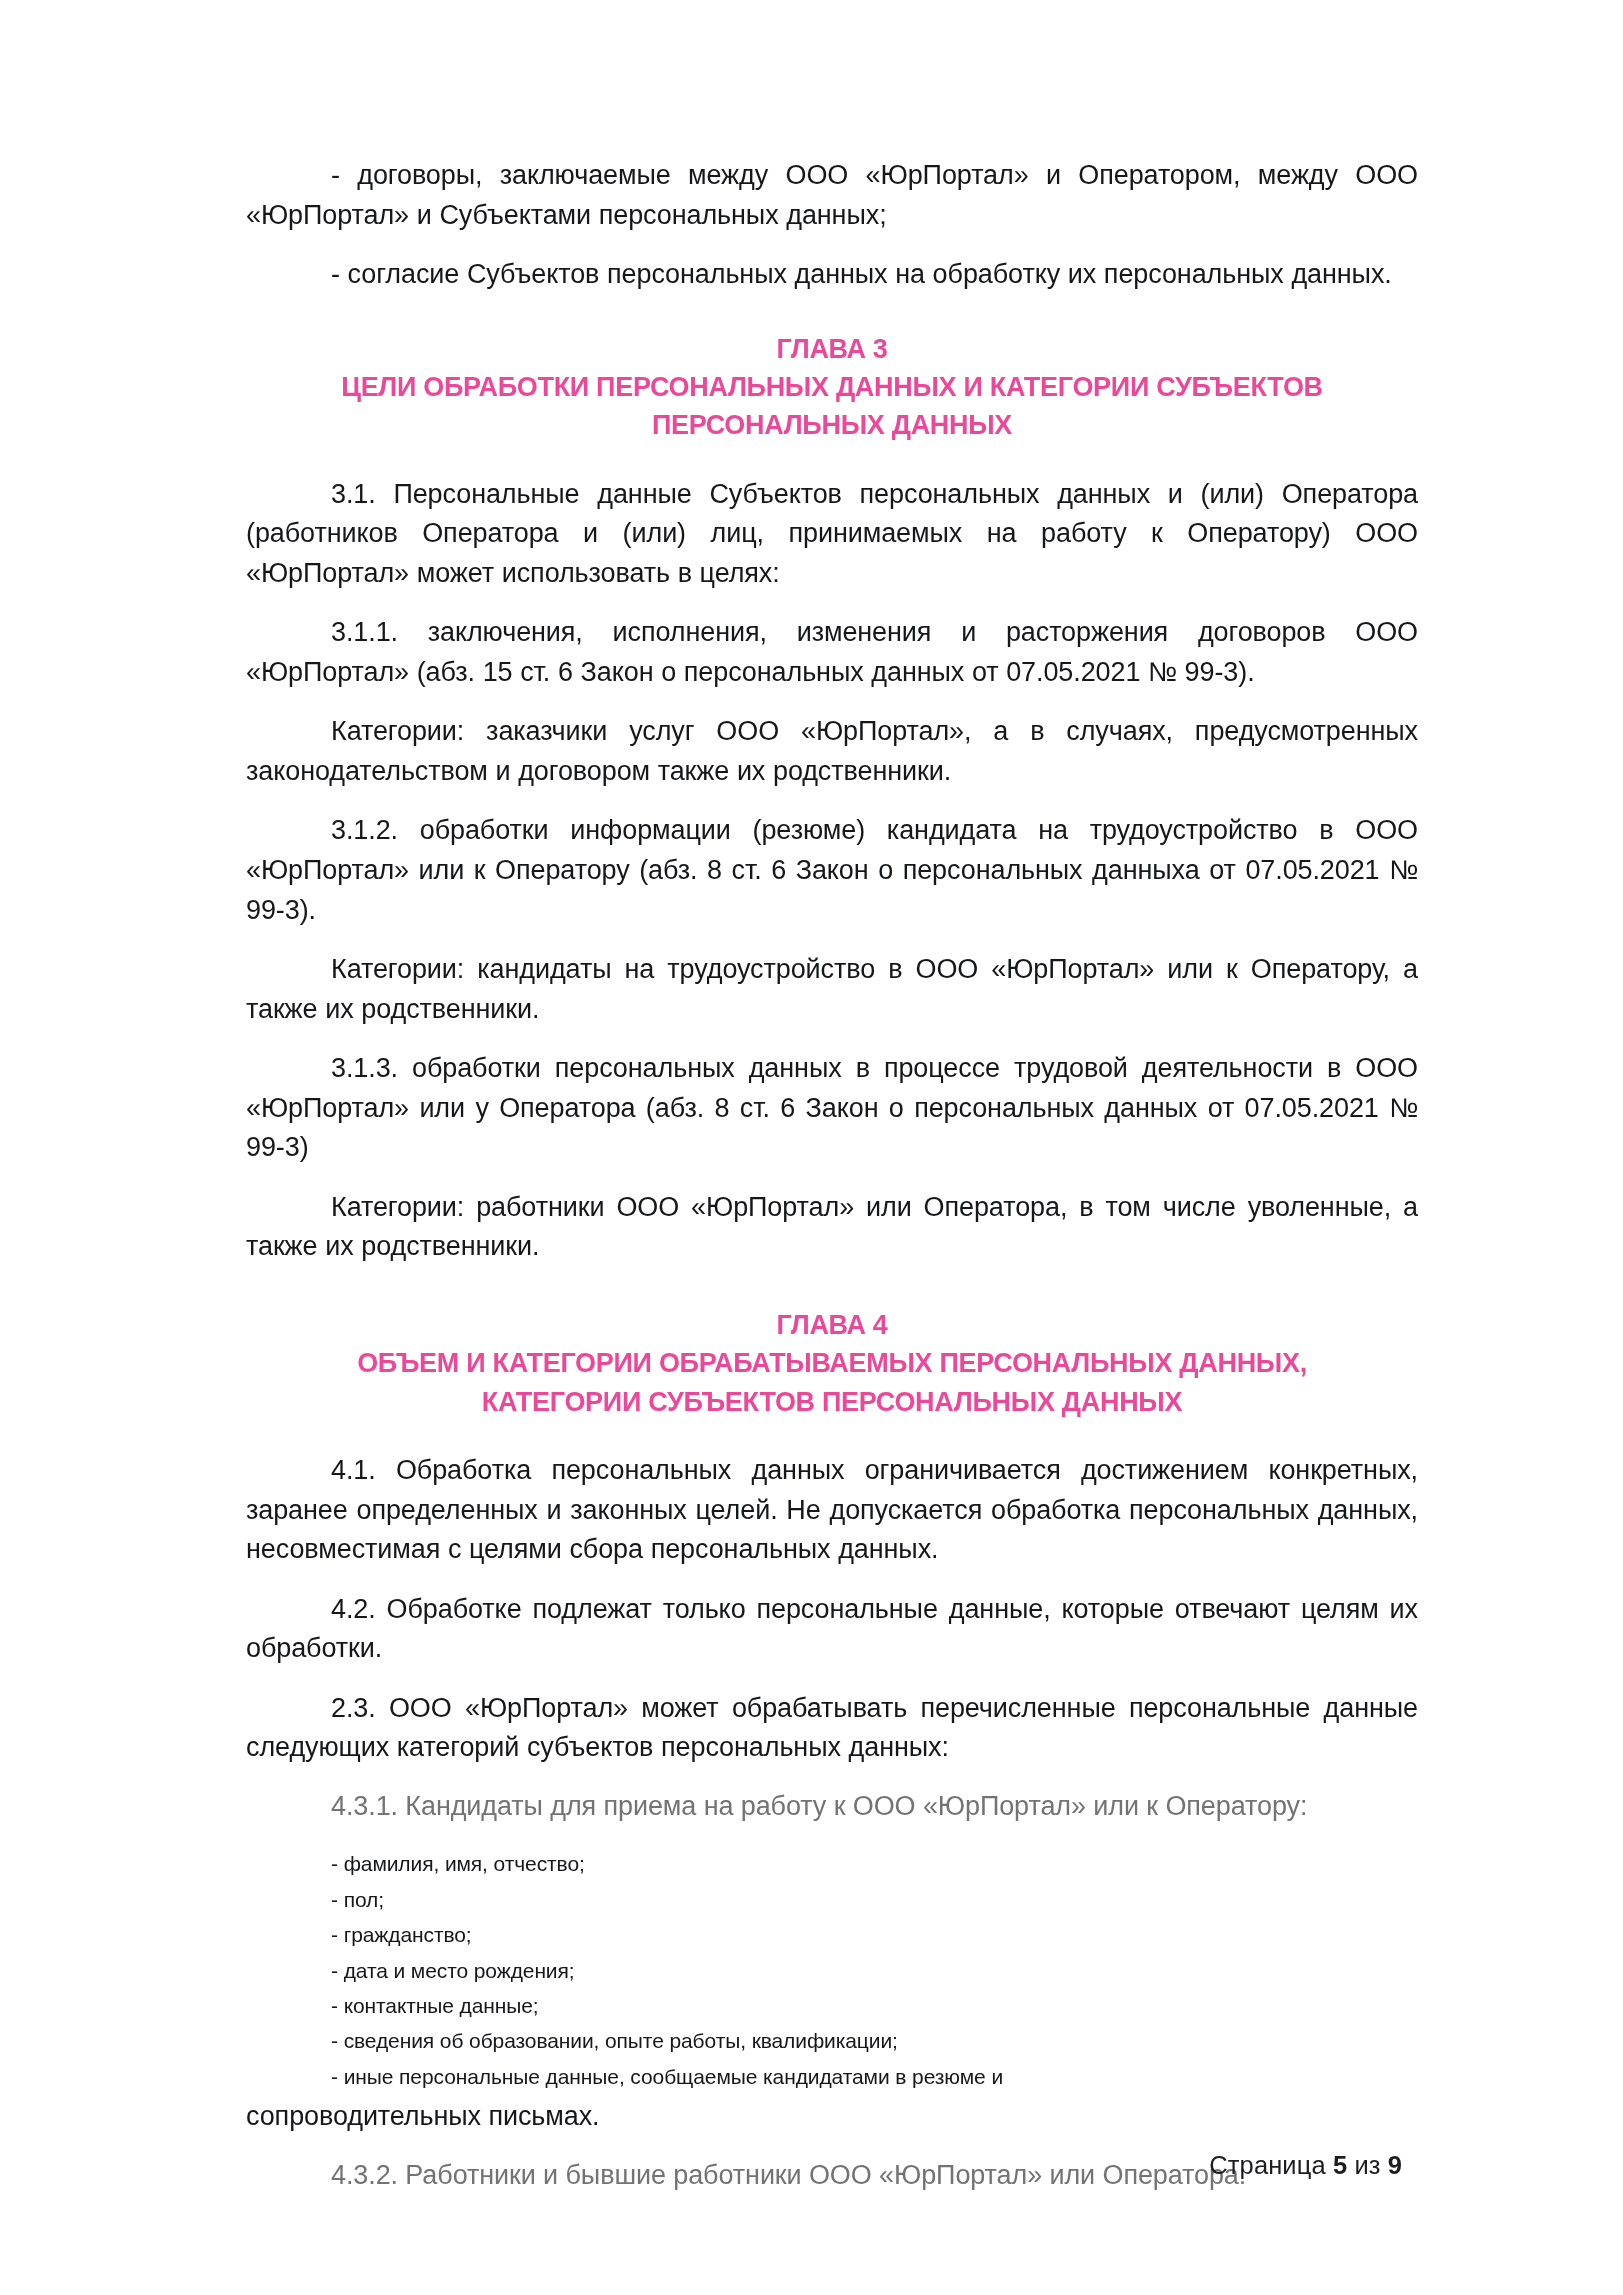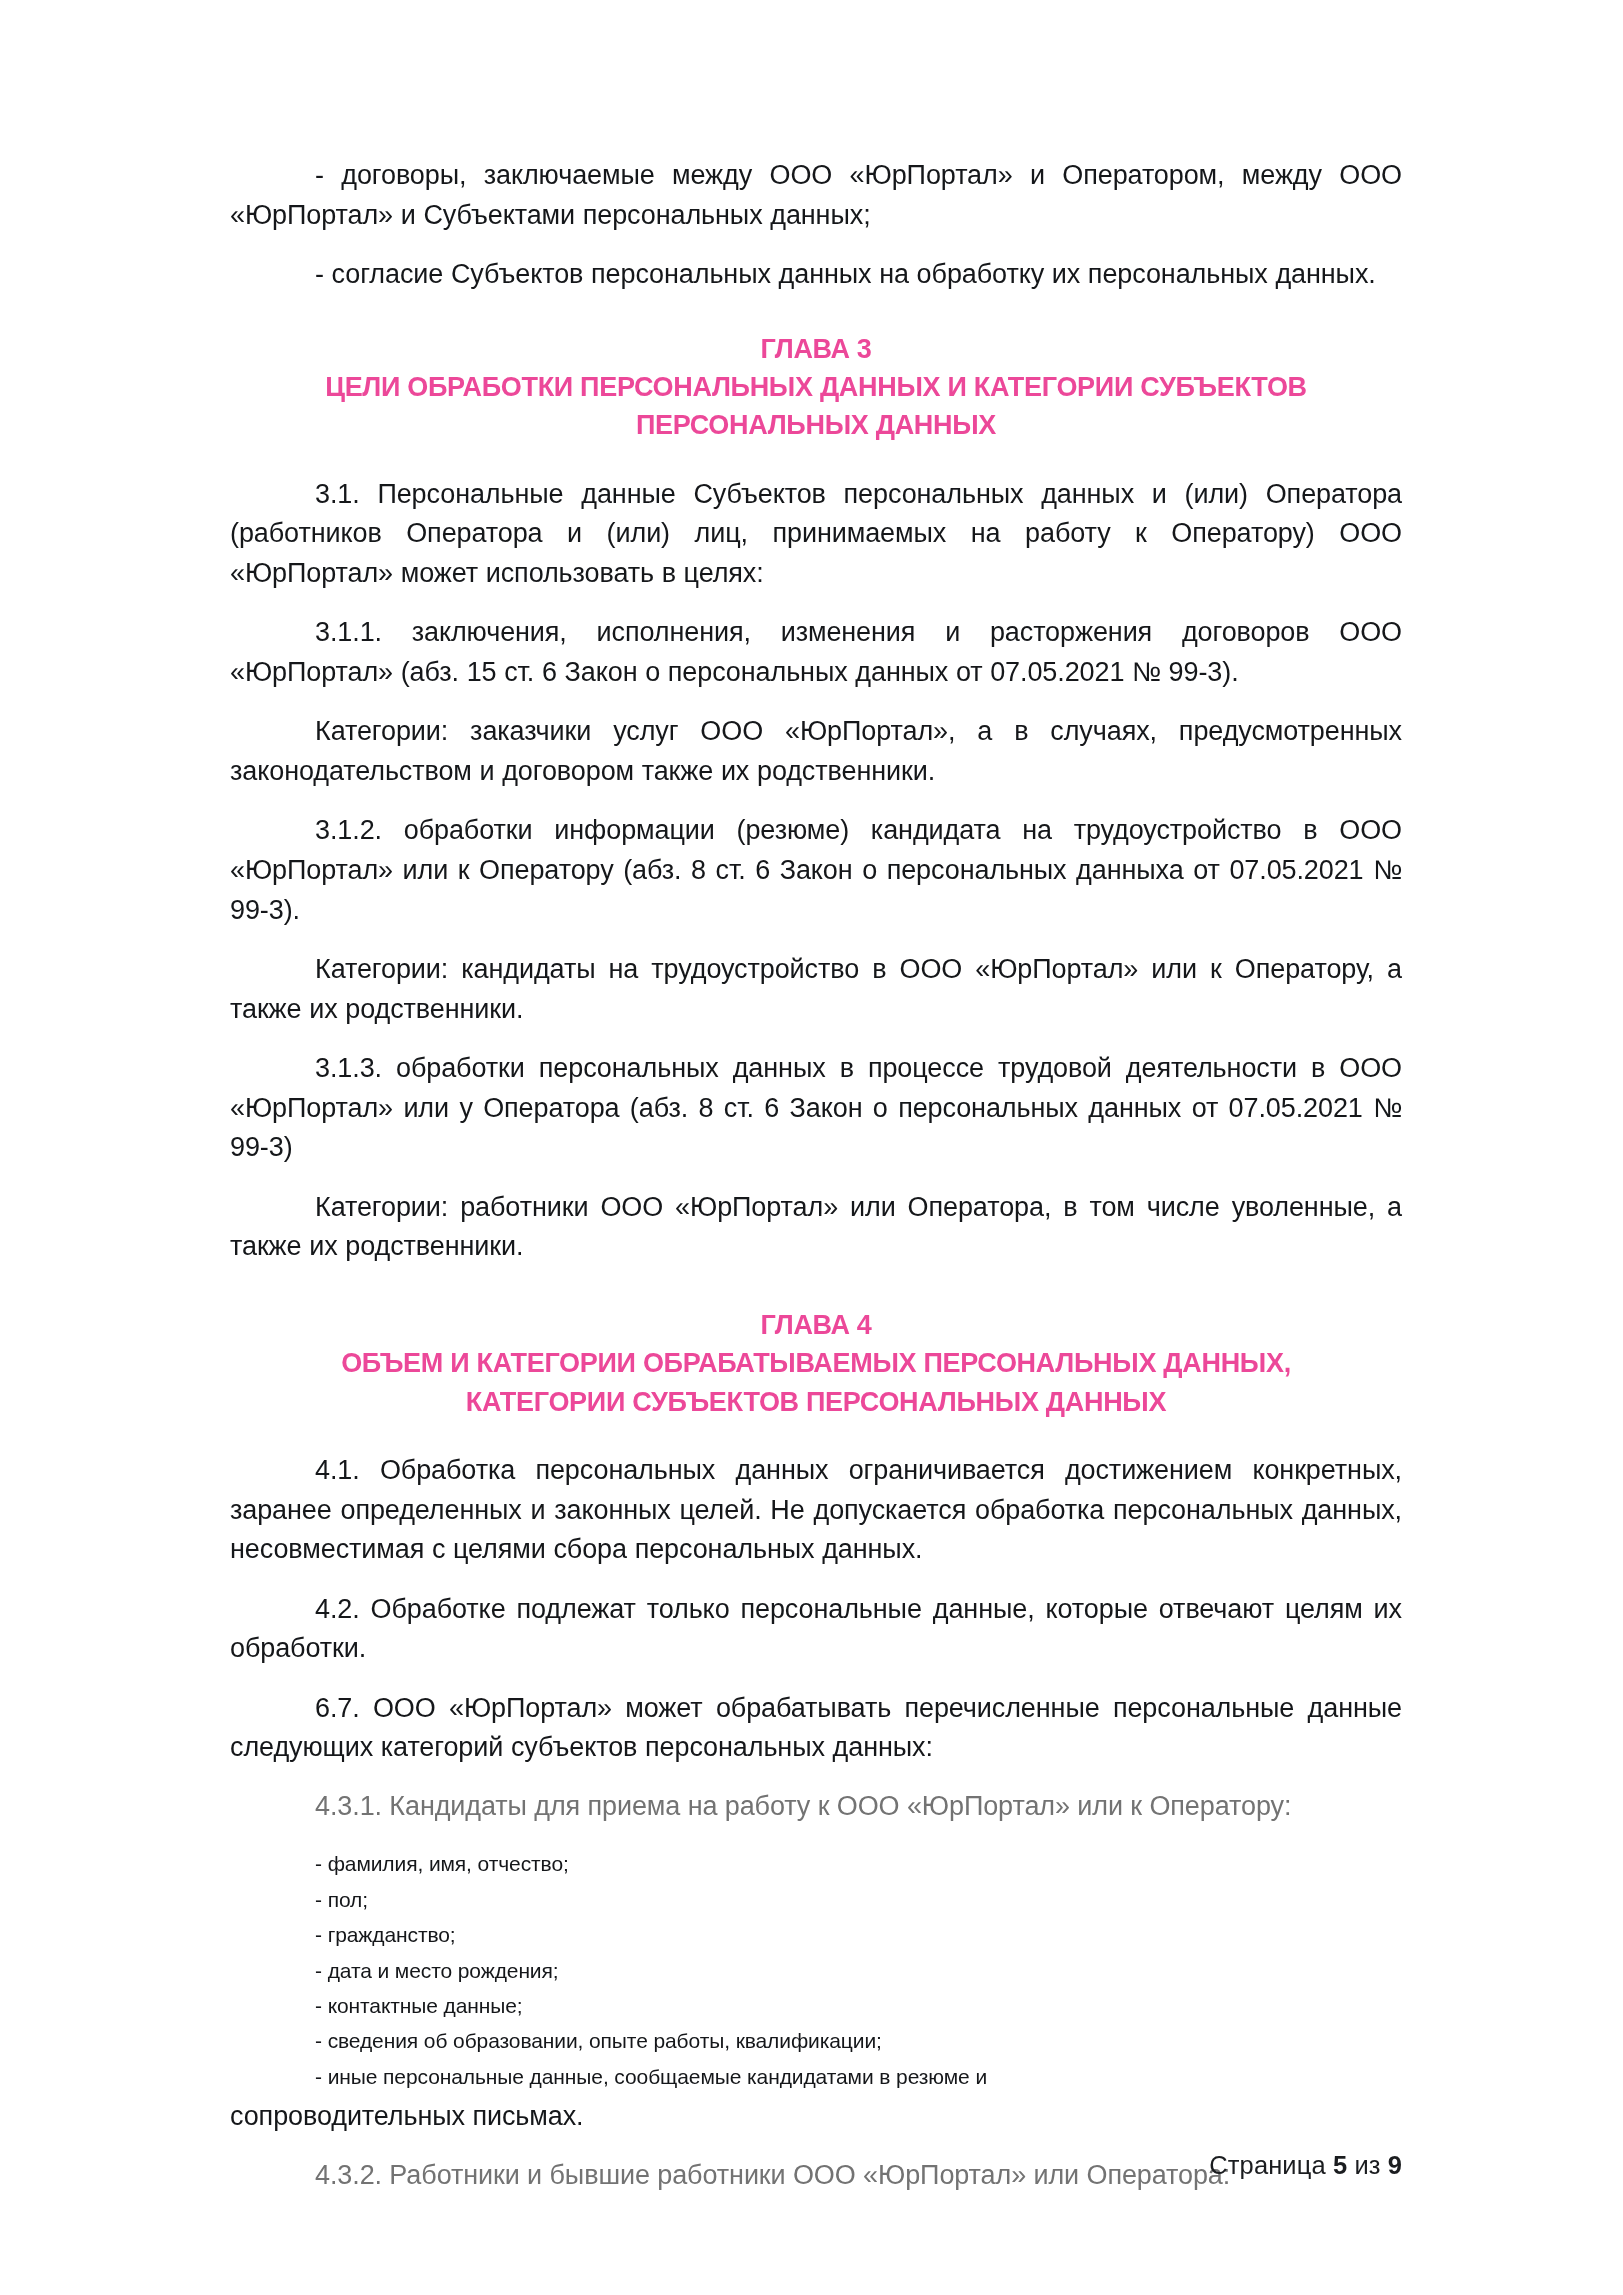--- a/index.html
+++ b/index.html
@@ -12,21 +12,21 @@
     position: relative;
     width: 1623px;
     height: 2295px;
     background: #ffffff;
     box-sizing: border-box;
     overflow: hidden;
   }
 
   .content {
     position: absolute;
-    left: 230px;
+    left: 246px;
     top: 156px;
     width: 1172px;
   }
 
   
   .para {
     font-family: "Liberation Sans", sans-serif;
     font-size: 27px;
     line-height: 1.47;
     color: #15171a;
@@ -138,21 +138,21 @@
     <p class="para">Категории: работники ООО «ЮрПортал» или Оператора, в том числе уволенные, а также их родственники.</p>
 
     <div class="heading-block ch4">
       <p class="heading-line">ГЛАВА 4</p>
       <p class="heading-line">ОБЪЕМ И КАТЕГОРИИ ОБРАБАТЫВАЕМЫХ ПЕРСОНАЛЬНЫХ ДАННЫХ,</p>
       <p class="heading-line">КАТЕГОРИИ СУБЪЕКТОВ ПЕРСОНАЛЬНЫХ ДАННЫХ</p>
     </div>
 
     <p class="para">4.1. Обработка персональных данных ограничивается достижением конкретных, заранее определенных и законных целей. Не допускается обработка персональных данных, несовместимая с целями сбора персональных данных.</p>
     <p class="para">4.2. Обработке подлежат только персональные данные, которые отвечают целям их обработки.</p>
-    <p class="para">6.7. ООО «ЮрПортал» может обрабатывать перечисленные персональные данные следующих категорий субъектов персональных данных:</p>
+    <p class="para">2.3. ООО «ЮрПортал» может обрабатывать перечисленные персональные данные следующих категорий субъектов персональных данных:</p>
 
     <p class="list-lead">4.3.1. Кандидаты для приема на работу к ООО «ЮрПортал» или к Оператору:</p>
 
     <p class="bullet">- фамилия, имя, отчество;</p>
     <p class="bullet">- пол;</p>
     <p class="bullet">- гражданство;</p>
     <p class="bullet">- дата и место рождения;</p>
     <p class="bullet">- контактные данные;</p>
     <p class="bullet">- сведения об образовании, опыте работы, квалификации;</p>
 

